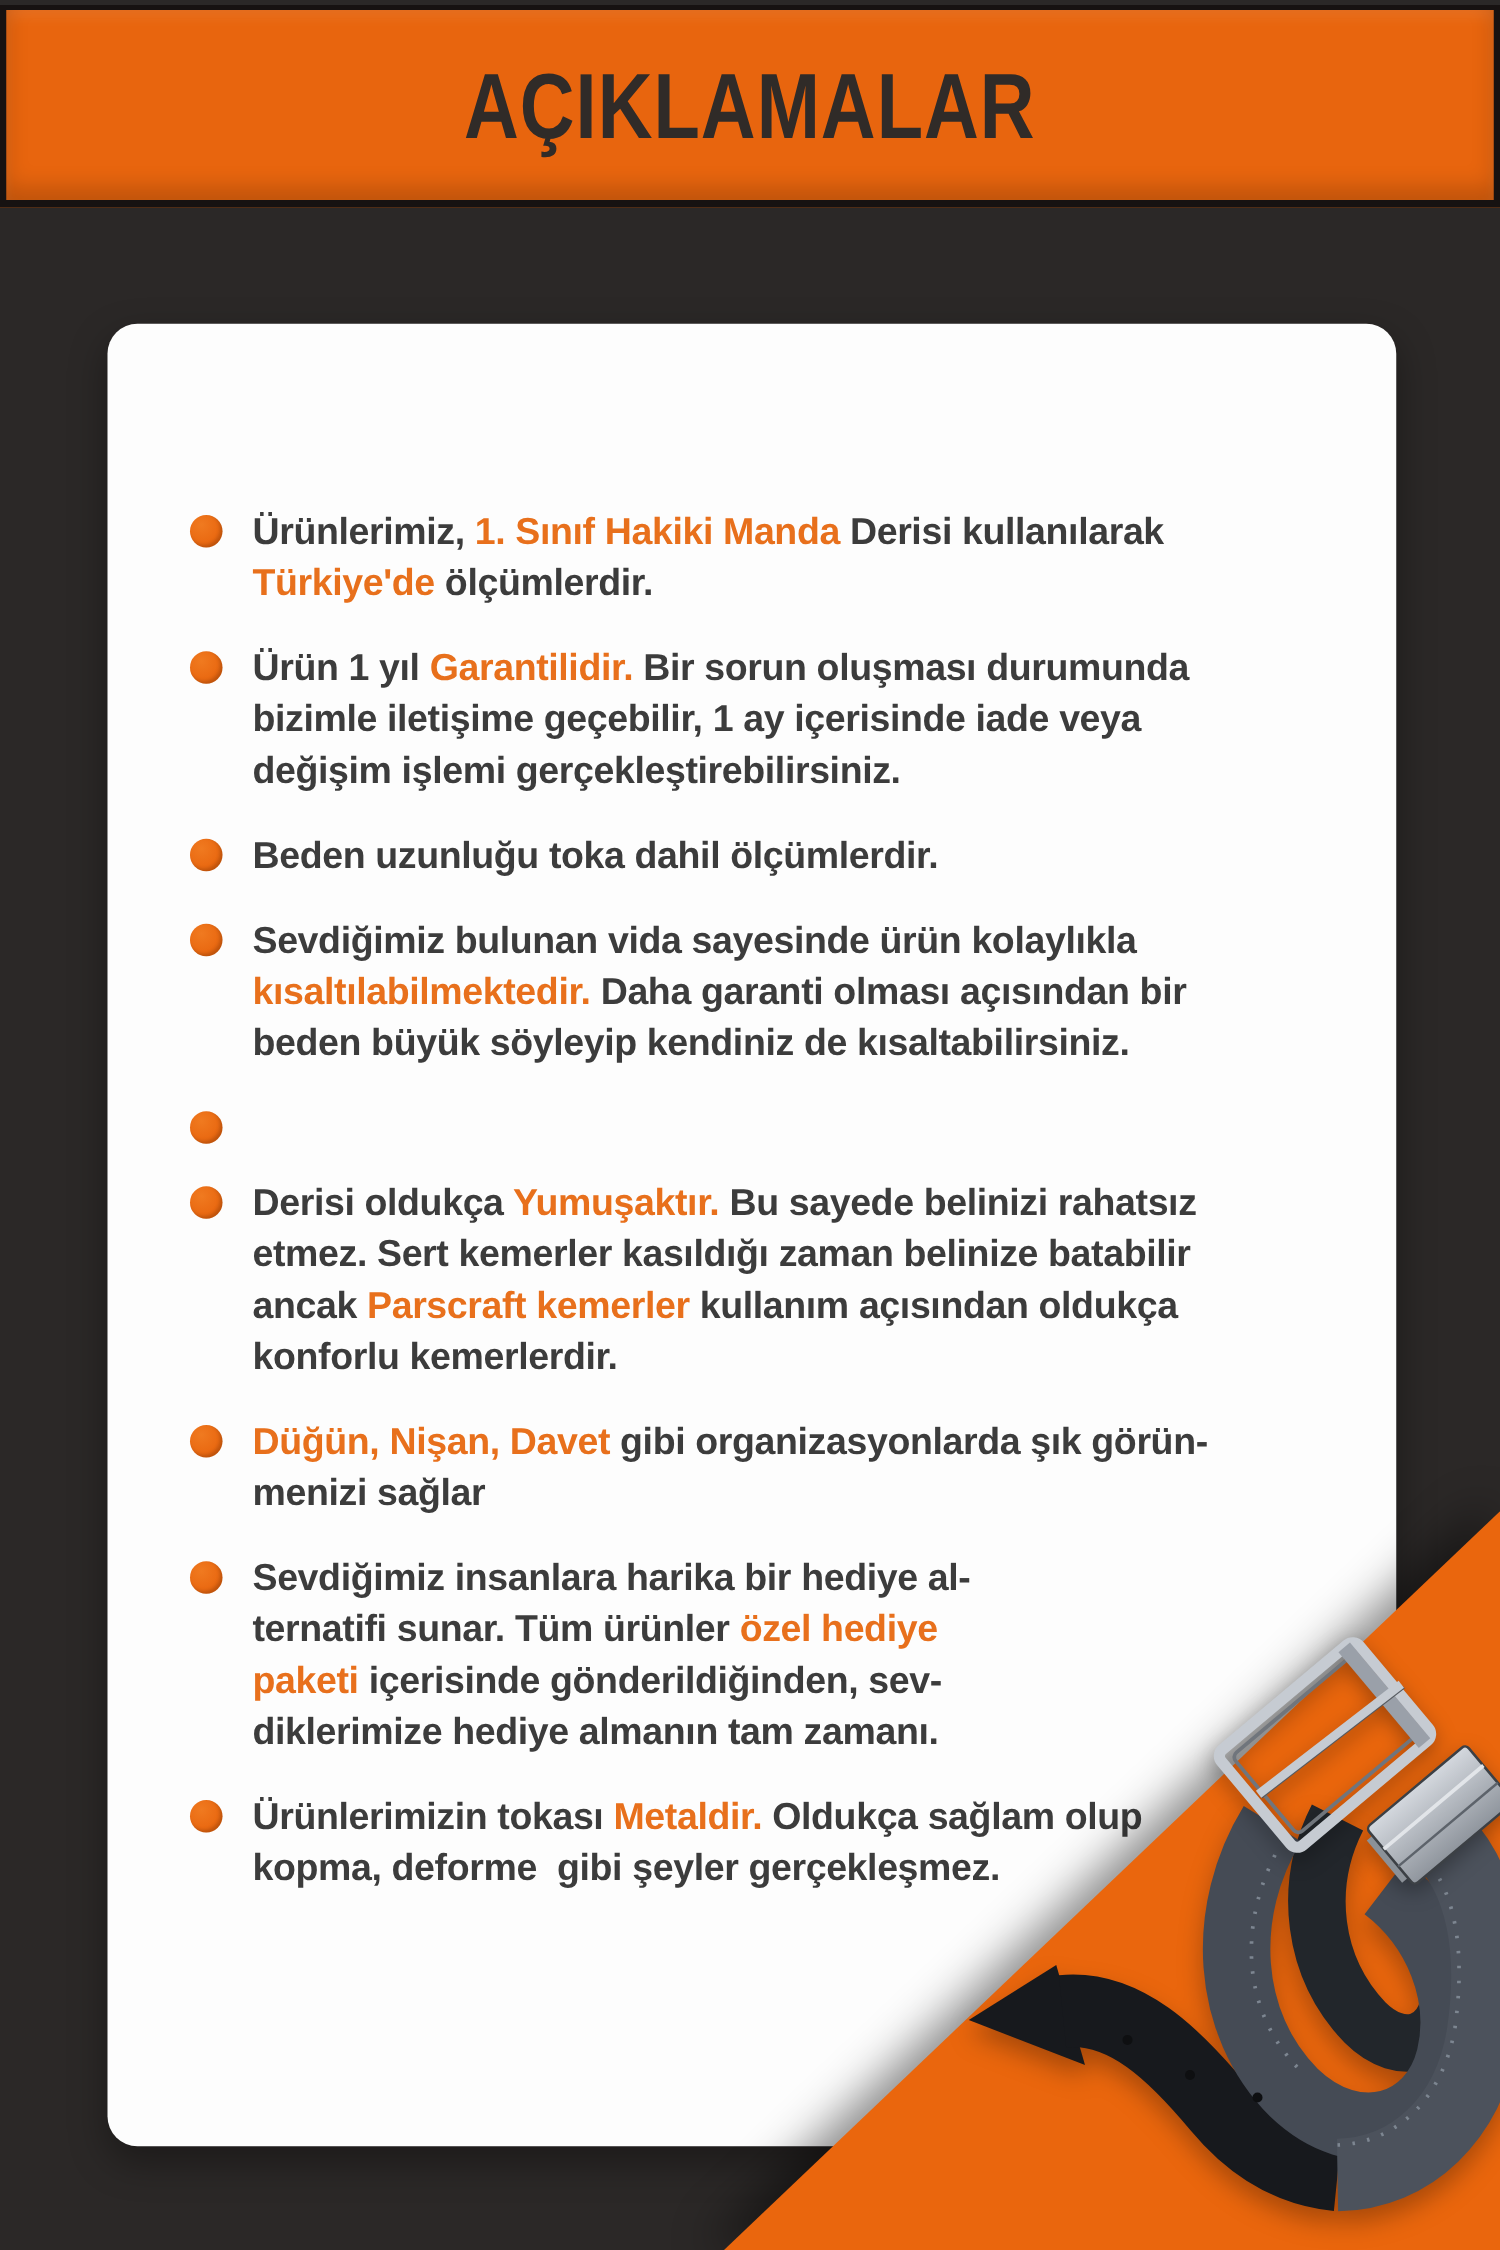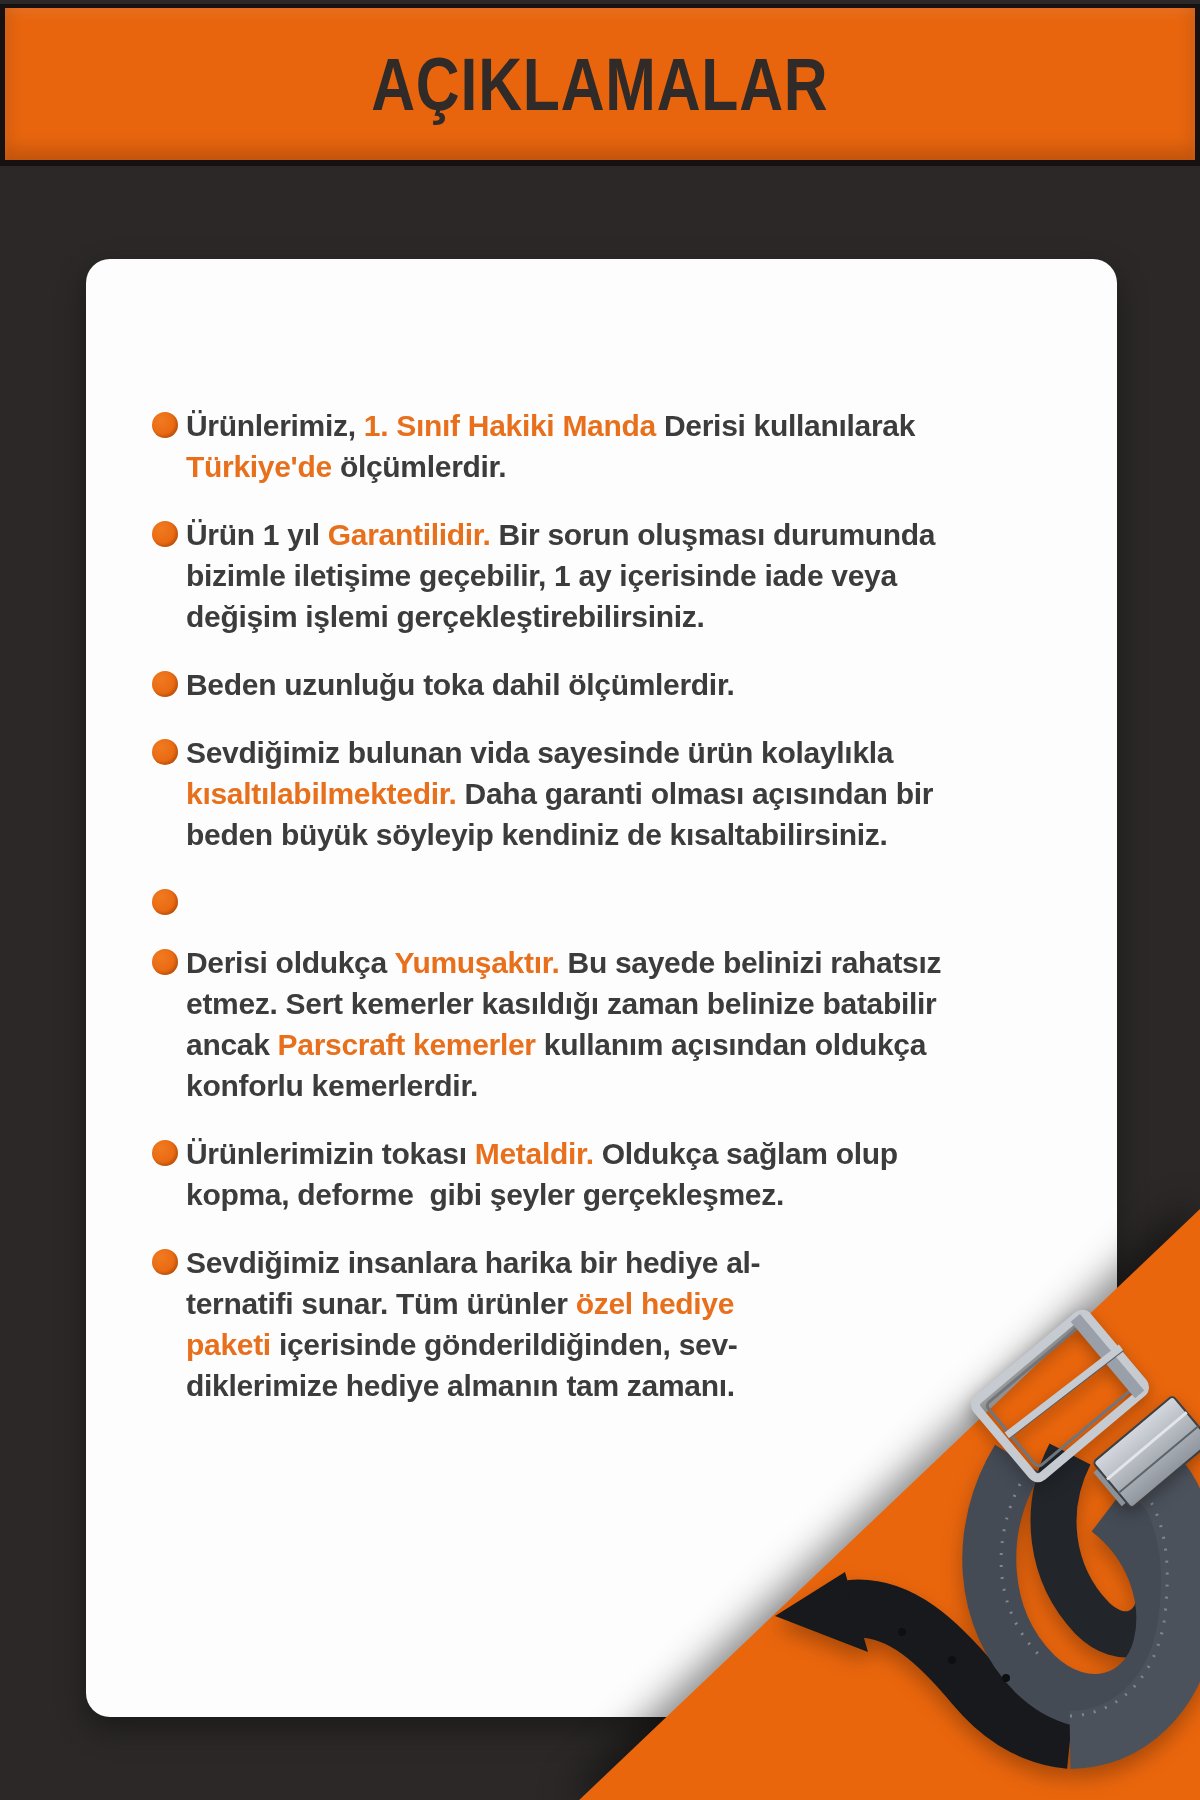--- a/index.html
+++ b/index.html
@@ -26,21 +26,21 @@
     letter-spacing:1px;white-space:nowrap;
   }
   
   .card{
     position:absolute;left:86px;top:255px;width:1031px;height:1458px;
     background:var(--card_bg,#FDFDFD);border-radius:24px;
     box-shadow:0 12px 30px rgba(0,0,0,.35);
     box-sizing:border-box;
     padding:146px 40px 40px 66px;
   }
-  .bullet{display:flex;align-items:flex-start;gap:8px;margin:0 0 27px 0;}
+  .bullet{display:flex;align-items:flex-start;gap:24px;margin:0 0 27px 0;}
   .dot{
     width:26px;height:26px;border-radius:50%;flex:0 0 26px;margin-top:7px;
     background:radial-gradient(circle at 35% 30%, #F07A20 0%, var(--header_bg,#E05E09) 75%);
     box-shadow:inset -2px -2px 3px rgba(0,0,0,.18);
   }
   .btext{
     margin:0;white-space:pre-wrap;
     font-size:30px;line-height:41px;font-weight:700;
     letter-spacing:-0.3px;color:var(--text,#3C3C3C);
   }
@@ -92,29 +92,34 @@
         </div>
         <div class="bullet">
           <span class="dot"></span>
           <p class="btext"><span>Derisi oldukça </span><span class="hl">Yumuşaktır.</span><span> Bu sayede belinizi rahatsız
 etmez. Sert kemerler kasıldığı zaman belinize batabilir
 ancak </span><span class="hl">Parscraft kemerler</span><span> kullanım açısından oldukça
 konforlu kemerlerdir.</span></p>
         </div>
         <div class="bullet">
           <span class="dot"></span>
-          <p class="btext"><span>Ürünlerimizin tokası </span><span class="hl">Metaldir.</span><span> Oldukça sağlam olup
-kopma, deforme  gibi şeyler gerçekleşmez.</span></p>
+          <p class="btext"><span class="hl">Düğün, Nişan, Davet</span><span> gibi organizasyonlarda şık görün-
+menizi sağlar</span></p>
         </div>
         <div class="bullet">
           <span class="dot"></span>
           <p class="btext"><span>Sevdiğimiz insanlara harika bir hediye al-
 ternatifi sunar. Tüm ürünler </span><span class="hl">özel hediye
 paketi</span><span> içerisinde gönderildiğinden, sev-
 diklerimize hediye almanın tam zamanı.</span></p>
+        </div>
+        <div class="bullet">
+          <span class="dot"></span>
+          <p class="btext"><span>Ürünlerimizin tokası </span><span class="hl">Metaldir.</span><span> Oldukça sağlam olup
+kopma, deforme  gibi şeyler gerçekleşmez.</span></p>
         </div>
       </div>
   </div>
 
   <div class="tri-wrap">
     <div class="tri"></div>
   </div>
 
   <svg class="belt" viewBox="0 0 1200 1800" width="1200" height="1800" aria-hidden="true">
     <defs>

